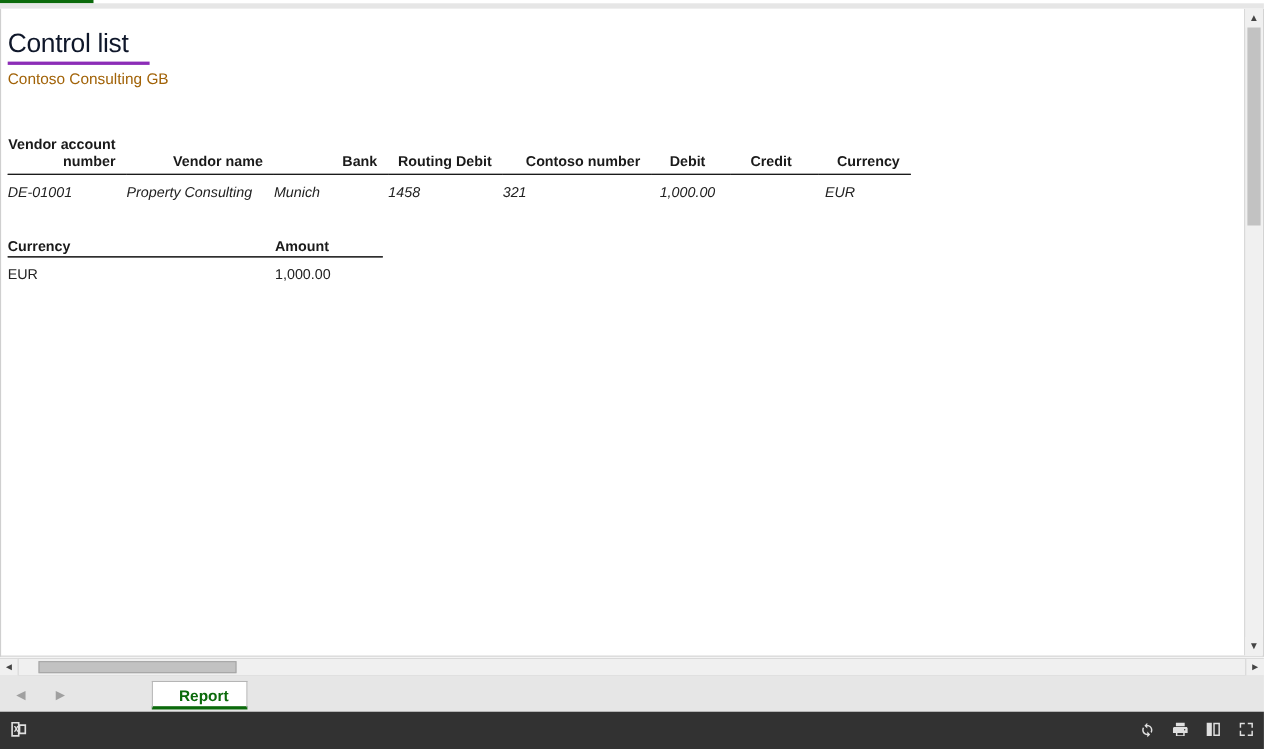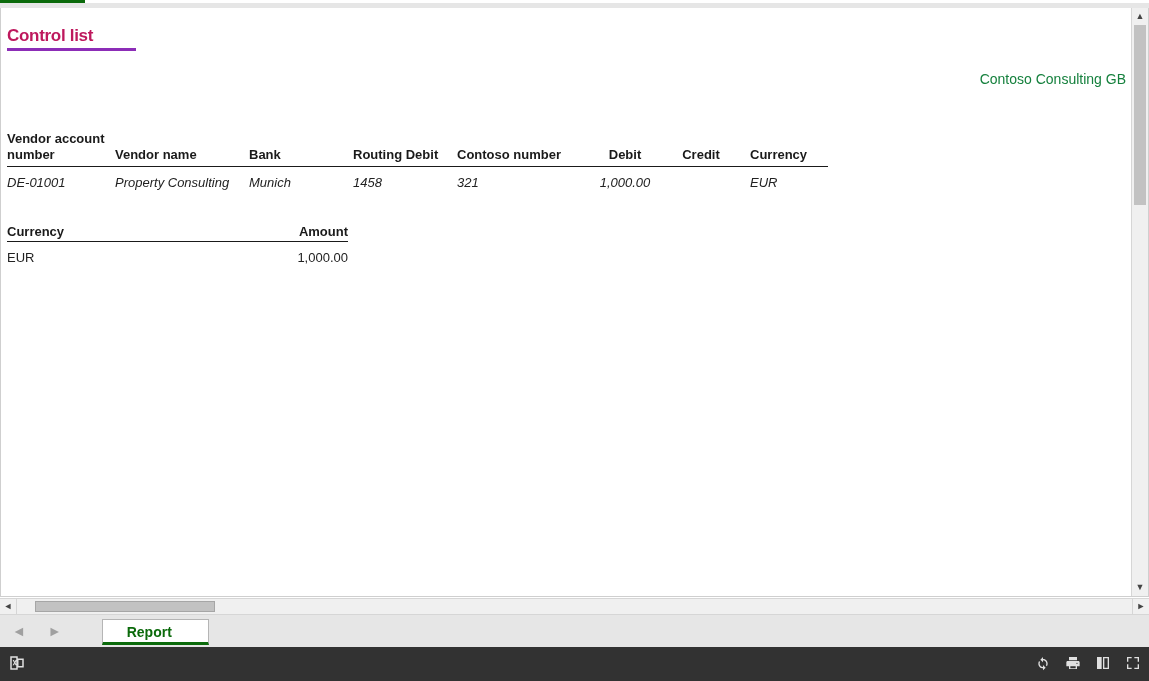--- a/index.html
+++ b/index.html
@@ -16,44 +16,43 @@
     }
     .content {
       position: absolute;
       top: 0; left: 0;
       width: 1125px;
       height: 570px;
       padding: 18px 0 0 6px;
       color: #1a1a1a;
     }
     .title {
-      font-size: 17px;
-      font-weight: 700;
+      font-size: 24px;
+      font-weight: 400;
       letter-spacing: -0.3px;
-      color: #be185d;
+      color: #0f172a;
     }
     .title-underline {
       height: 3px;
       width: 129px;
       background: #8c2db7;
       margin-top: 2px;
     }
     .subtitle {
-      margin-top: 20px;
+      margin-top: 4px;
       font-size: 14px;
-      color: #15803d;
-      text-align: right;
+      color: #a16207;
     }
     .table-area { margin-top: 44px; }
     table.main {
       border-collapse: collapse;
       table-layout: fixed;
     }
     table.main th {
-      text-align: left;
+      text-align: right;
       font-weight: 700;
       font-size: 13px;
       vertical-align: bottom;
       padding: 0 10px 2px 0;
       border-bottom: 1.5px solid #1a1a1a;
       white-space: normal;
       line-height: 1.25;
     }
     table.main th.right, table.main td.right { text-align: center; padding-right: 6px; }
     table.main td {
@@ -68,21 +67,21 @@
       border-collapse: collapse;
       table-layout: fixed;
     }
     table.sum th {
       text-align: left;
       font-weight: 700;
       font-size: 13px;
       padding: 0 10px 2px 0;
       border-bottom: 1.5px solid #1a1a1a;
     }
-    table.sum th.right, table.sum td.right { text-align: right; padding-right: 0; }
+    table.sum th.right, table.sum td.right { text-align: left; padding-right: 0; }
     table.sum td { padding: 8px 10px 0 0; font-size:13px; color:#222;}
     
     .vscroll {
       position: absolute;
       right: 0; top: 0; bottom: 0;
       width: 17px;
       background: #f0f0f0;
       border-left: 1px solid #d6d6d6;
       display:flex; flex-direction:column;
     }
@@ -119,25 +118,25 @@
       display:flex;
       align-items:center;
       padding-left: 6px;
       gap: 10px;
     }
     .nav-arrow { font-size: 14px; color:#a0a0a0; padding: 0 6px; cursor:default;}
     .sheet-tab {
       background:#fff;
       border:1px solid #b5b5b5;
       border-bottom:3px solid #0b6a0b;
-      padding: 4px 36px 2px 24px;
+      padding: 4px 16px 2px 24px;
       color:#0b6a0b;
       font-weight:700;
       font-size:14px;
-      margin-left: 24px;
+      margin-left: 60px;
       position:relative;
       top:1px;
     }
     
     .statusbar {
       position:absolute;
       bottom:0; left:0; right:0;
       height:34px;
       background:#323232;
       display:flex;

